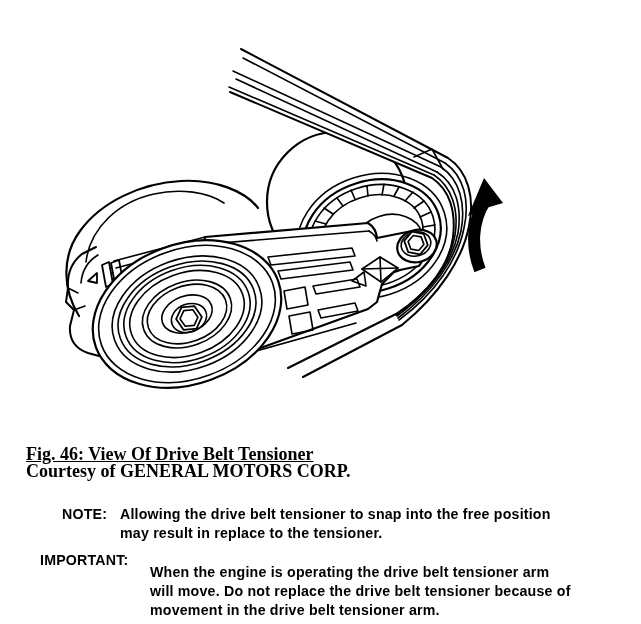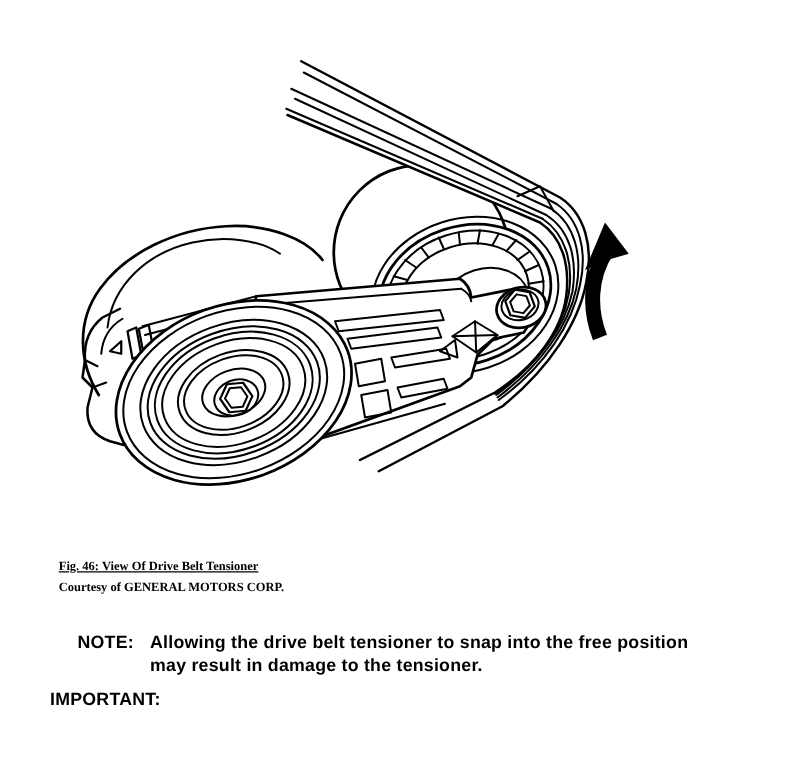--- a/index.html
+++ b/index.html
@@ -24,25 +24,25 @@
   
   .o { fill: #ffffff; stroke: #000000; stroke-width: 2.2; stroke-linecap: round; stroke-linejoin: round; }
   .s { fill: none; stroke: #000000; stroke-width: 2;   stroke-linecap: round; stroke-linejoin: round; }
   .t { fill: none; stroke: #000000; stroke-width: 1.6; stroke-linecap: round; stroke-linejoin: round; }
   .w { fill: #ffffff; stroke: none; }
   .k { fill: #000000; stroke: none; }
   .hx { fill: #ffffff; stroke: #000000; stroke-width: 1.8; stroke-linejoin: round; }
 
   .caption {
     position: absolute;
-    left: 47px;
+    left: 26px;
     top: 446px;
     font-family: "Liberation Serif", serif;
     font-weight: bold;
-    font-size: 10px;
+    font-size: 18px;
     line-height: 16.5px;
     white-space: nowrap;
   }
   .caption-title { text-decoration: underline; }
 
   .callout {
     position: absolute;
     font-family: "Liberation Sans", sans-serif;
     font-weight: bold;
     font-size: 14.2px;
@@ -176,18 +176,23 @@
   </svg>
 
   <div class="caption">
     <div class="caption-title">Fig. 46: View Of Drive Belt Tensioner</div>
     <div class="caption-courtesy">Courtesy of GENERAL MOTORS CORP.</div>
   </div>
 
   <div class="callout note-label">NOTE:</div>
   <div class="callout note-text">
     <div>Allowing the drive belt tensioner to snap into the free position</div>
-    <div>may result in damage to the tensioner.</div>
+    <div>may result in replace to the tensioner.</div>
   </div>
 
   <div class="callout important-label">IMPORTANT:</div>
+  <div class="callout important-text">
+    <div>When the engine is operating the drive belt tensioner arm</div>
+    <div>will move. Do not replace the drive belt tensioner because of</div>
+    <div>movement in the drive belt tensioner arm.</div>
+  </div>
 
 </div>
 
 </body></html>

